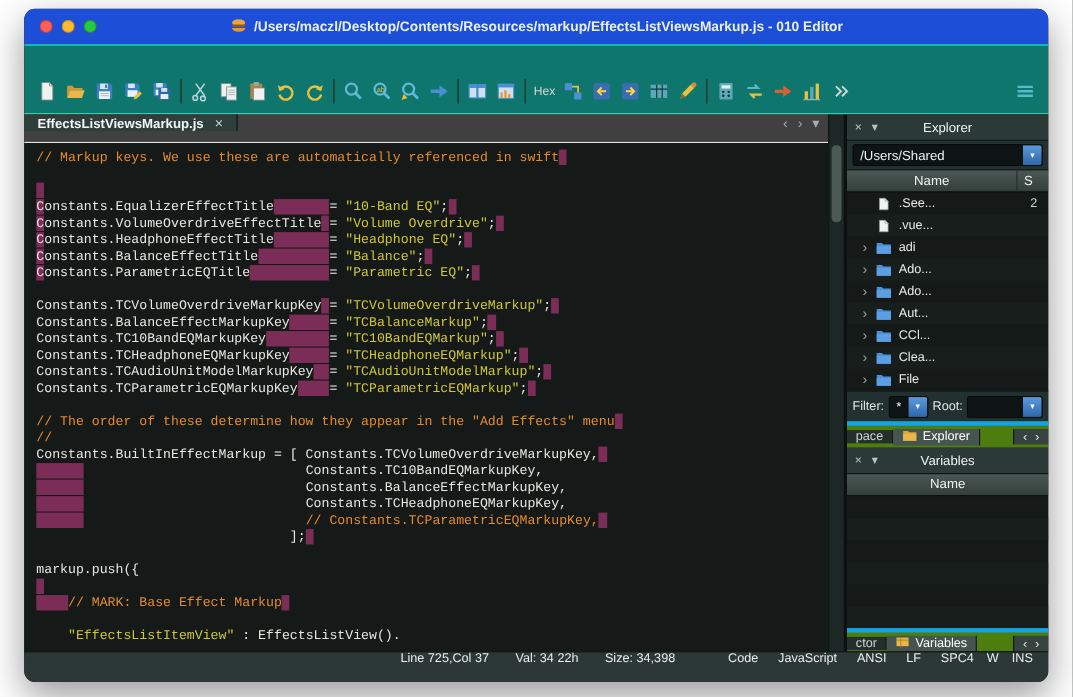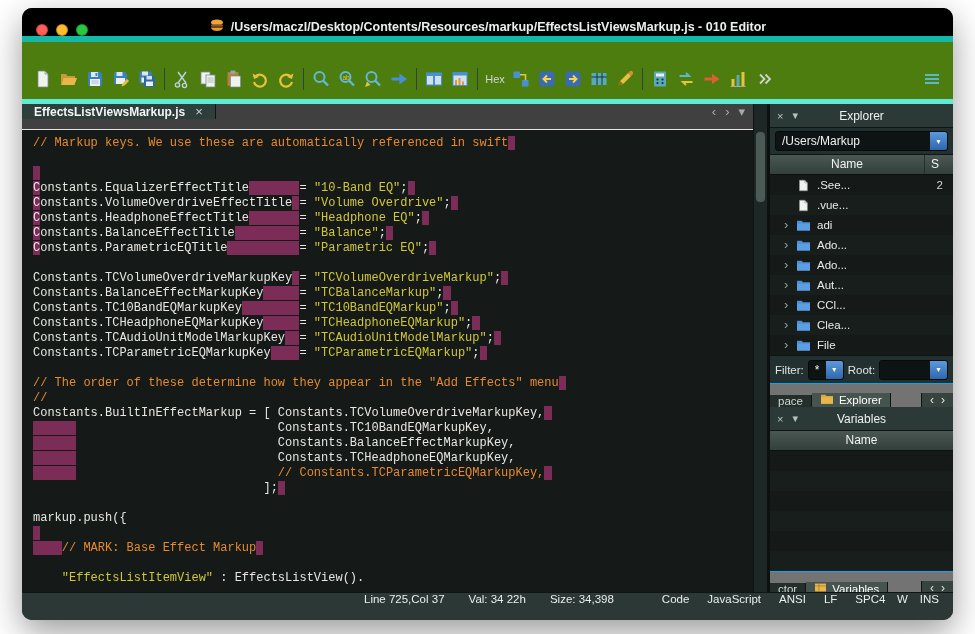--- a/index.html
+++ b/index.html
@@ -1,25 +1,25 @@
 <!DOCTYPE html>
 <html><head>
 <meta charset="utf-8">
 <style>
   *{margin:0;padding:0;box-sizing:border-box}
   html,body{width:975px;height:634px;background:#ffffff;font-family:"Liberation Sans",sans-serif;overflow:hidden}
   .window{position:absolute;left:22px;top:8px;width:931px;height:612px;background:#151a18;border-radius:10px;overflow:hidden;box-shadow:0 12px 34px rgba(0,0,0,.4);display:flex;flex-direction:column}
   
-  .titlebar{flex:0 0 34px;background:#000000;display:flex;align-items:flex-end;position:relative;border-bottom:6px solid #14b8a6}
+  .titlebar{flex:0 0 34px;background:#1d4ed8;display:flex;align-items:center;position:relative;border-bottom:2px solid #14b8a6}
   .lights{display:flex;gap:8px;margin-left:14px;z-index:2}
   .light{width:12px;height:12px;border-radius:50%;border:1px solid rgba(0,0,0,.25)}
   .l-red{background:#ff5f57}.l-yellow{background:#febc2e}.l-green{background:#28c840}
   .title{position:absolute;left:0;right:0;display:flex;justify-content:center;align-items:center;gap:6px;color:#e9efed;font-size:12.5px;font-weight:700}
   
-  .toolbar{flex:0 0 62px;background:#4d7c0f;display:flex;align-items:flex-end;padding:0 8px 7px 8px;border-bottom:5px solid #5eead4}
+  .toolbar{flex:0 0 62px;background:#0f766e;display:flex;align-items:flex-end;padding:0 8px 7px 8px;border-bottom:1px solid #5eead4}
   .tbtn{width:26px;height:26px;display:flex;align-items:center;justify-content:center;border-radius:3px}
   .tsep{width:1px;height:22px;background:#12201c;border-right:1px solid #2e443e;margin:0 4px 2px 4px}
   .tspacer{flex:1}
   .hexlbl{color:#cfd8d5;font-size:11px}
   
   .main{flex:1;display:flex;min-height:0}
   .editor-col{flex:1;display:flex;flex-direction:column;min-width:0}
   .tabbar{flex:0 0 26px;background:#404040;display:flex;align-items:flex-start;border-bottom:1px solid #e5e5e5}
   .tab{background:#2e3e3a;color:#f3f5f4;font-size:12px;font-weight:700;display:flex;align-items:center;gap:10px;padding:0 12px;border-right:1px solid #0d1513}
   .tab .close{color:#c9d3cf;font-weight:400;font-size:13px}
@@ -47,21 +47,21 @@
   .colhead .cn{flex:1;text-align:center;line-height:19px;border-right:1px solid #242e2b}
   .colhead .cs{width:28px;padding-left:6px;line-height:19px}
   .flist{flex:0 0 180px;overflow:hidden;font-size:11.5px}
   .frow{height:20px;display:flex;align-items:center;padding-left:14px;position:relative}
   .frow:nth-child(even){background:#181e1c}
   .chev{width:12px;color:#93a39e;font-size:13px;line-height:18px}
   .ficon{width:18px;display:flex;align-items:center}
   .fname{margin-left:3px;white-space:nowrap;color:#e6ebe9}
   .fsize{position:absolute;right:10px;color:#cfd8d5}
   .filterrow{flex:0 0 28px;background:#223130;display:flex;align-items:center;padding:0 5px;gap:4px;border-top:1px solid #0e1513;font-size:11.5px;color:#dfe5e3}
-  .btabs{flex:0 0 24px;background:#737373;display:flex;align-items:flex-end;border-top:1px solid #0ea5e9;font-size:11.5px}
+  .btabs{flex:0 0 24px;background:#4d7c0f;display:flex;align-items:center;border-top:4px solid #0ea5e9;font-size:11.5px}
   .btab{display:flex;align-items:center;gap:5px;padding:0 8px;color:#cdd6d3;border-right:1px solid #0e1513;background:#242f2c}
   .btab.active{background:#46544f;color:#fff}
   .bnav{margin-left:auto;display:flex;align-items:center;gap:7px;background:#37433f;padding:0 8px;color:#dfe5e3;border-left:1px solid #0e1513;font-size:12px}
   .vlist{flex:0 0 120px}
   .vrow{height:20px}
   .vrow:nth-child(even){background:#181e1c}
   
   .statusbar{flex:0 0 28px;background:#2b3835;border-top:1px solid #0e1513;display:flex;color:#e9eeec;font-size:11.5px;padding:0 12px}
   .sgroup{display:flex;white-space:nowrap}
   .s1{margin-left:330px;gap:24px}
@@ -316,21 +316,21 @@
     <div class="rpanel">
 
       <div class="phead">
         <span class="hbtn">×</span>
         <span class="hbtn">▾</span>
         <span class="ptitle">Explorer</span>
       </div>
 
       <div class="pathrow">
         <div class="combo" style="flex:1">
-          <span class="cval">/Users/Markup</span>
+          <span class="cval">/Users/Shared</span>
           <span class="cbtn">▾</span>
         </div>
       </div>
 
       <div class="colhead">
         <span class="cn">Name</span>
         <span class="cs">S</span>
       </div>
 
       <div class="flist" id="flist">

